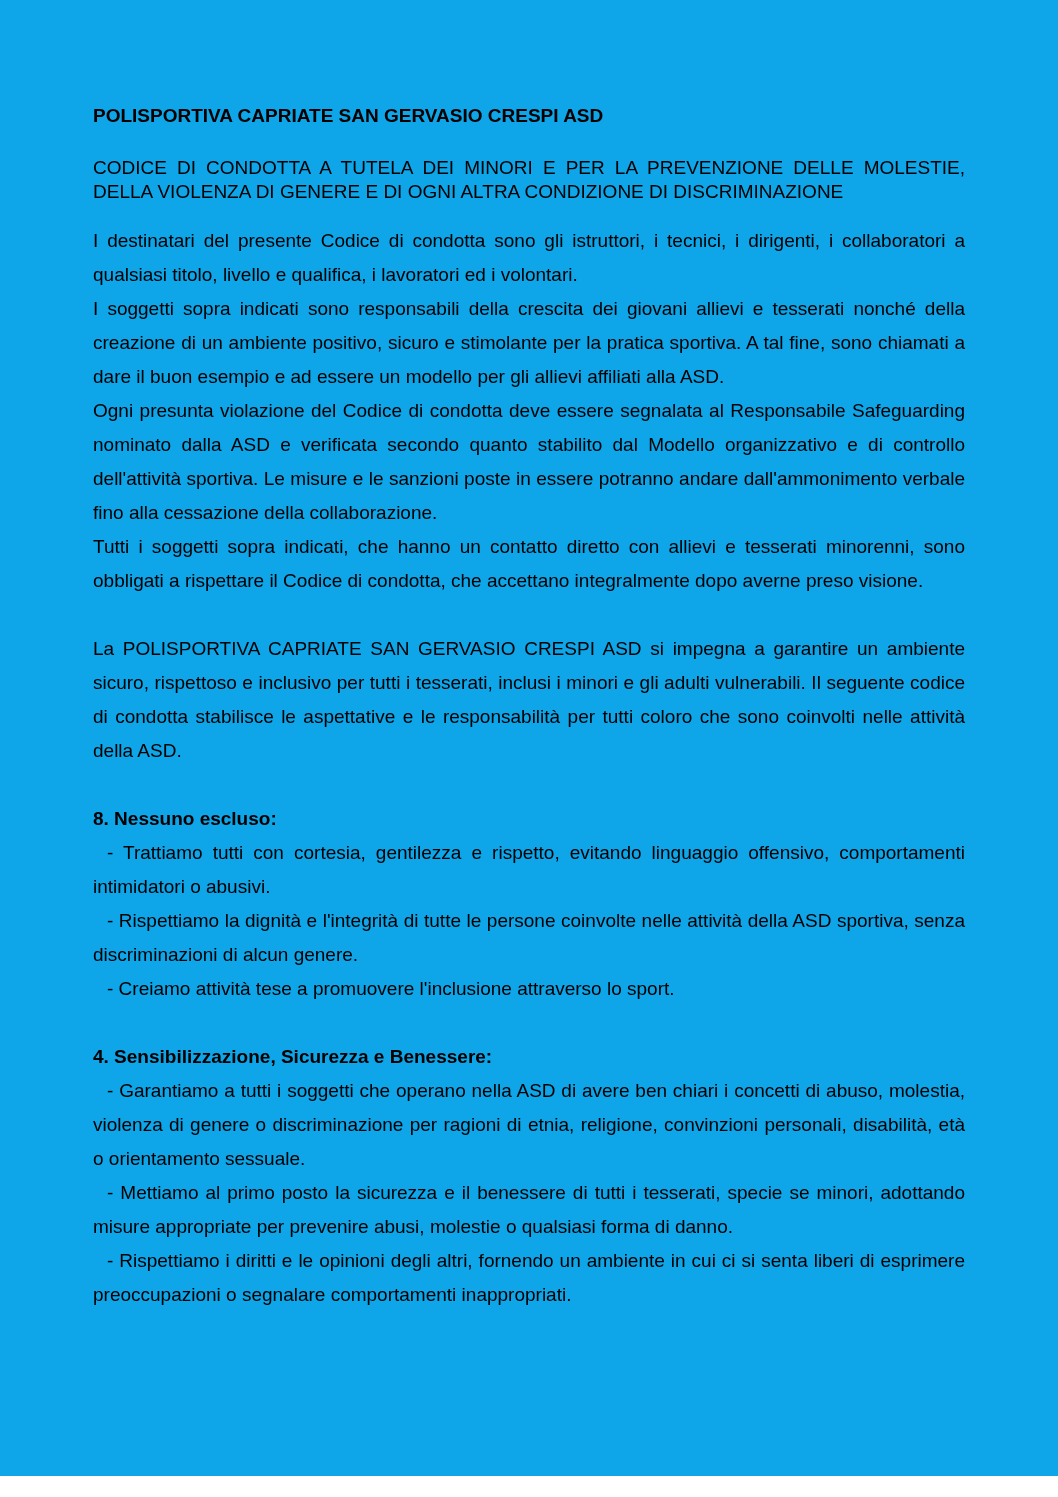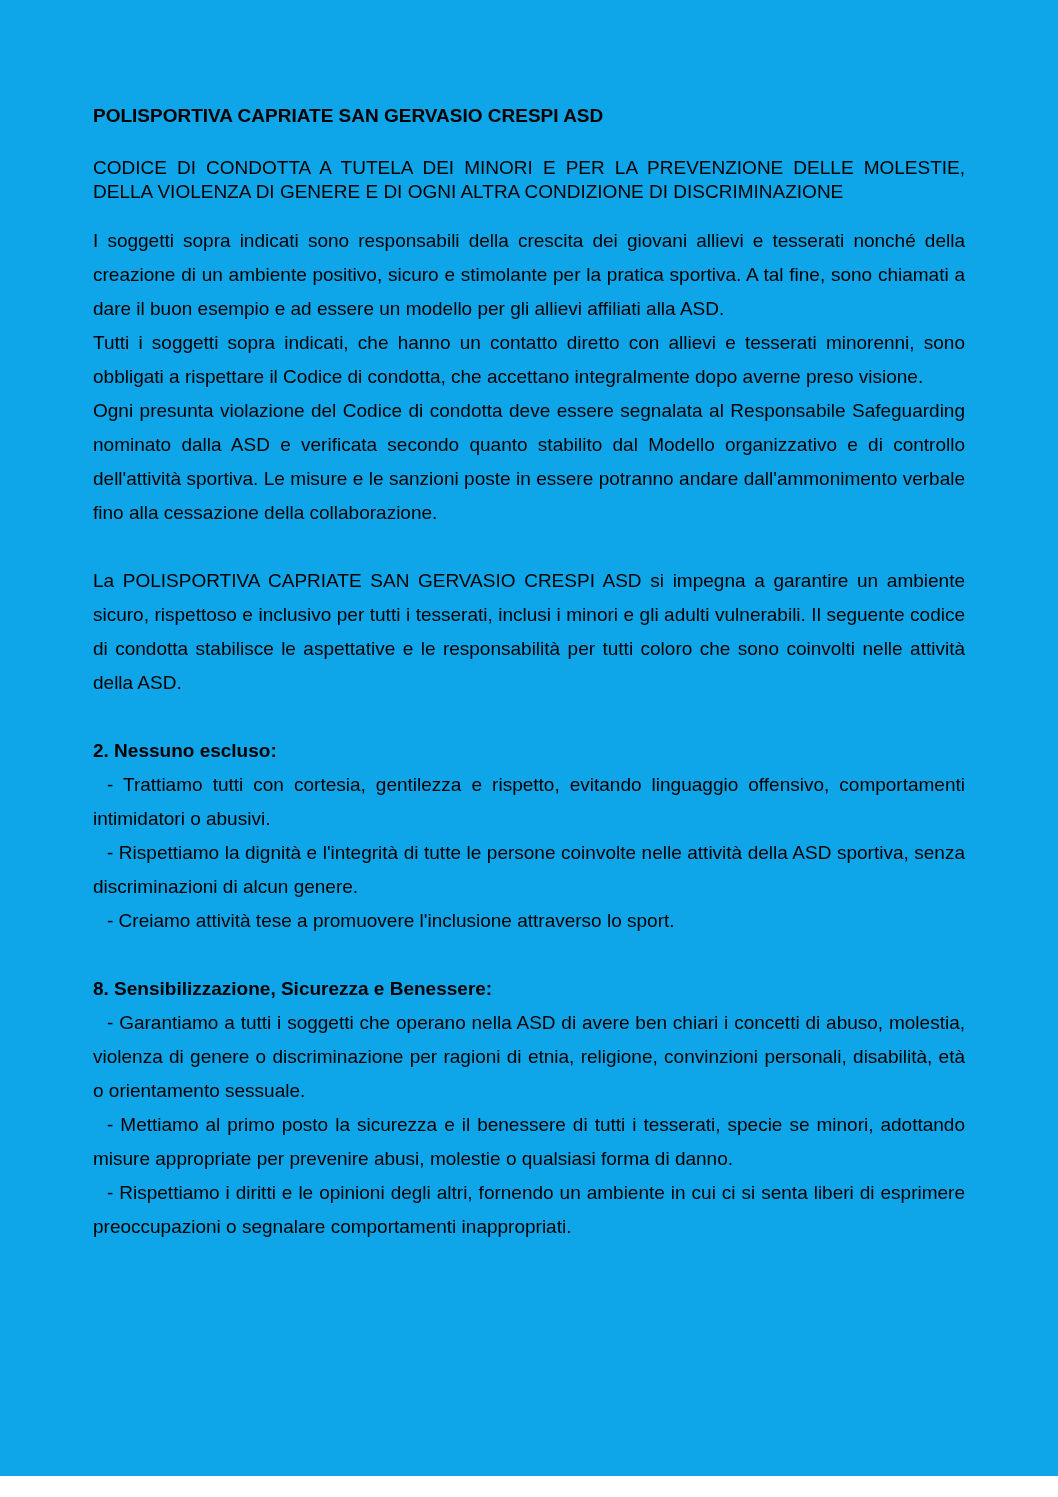--- a/index.html
+++ b/index.html
@@ -61,34 +61,35 @@
 </head>
 <body>
 
 <div class="page">
 
   <p class="doc-title">POLISPORTIVA CAPRIATE SAN GERVASIO CRESPI ASD</p>
 
   <p class="doc-heading">CODICE DI CONDOTTA A TUTELA DEI MINORI E PER LA PREVENZIONE DELLE MOLESTIE, DELLA VIOLENZA DI GENERE E DI OGNI ALTRA CONDIZIONE DI DISCRIMINAZIONE</p>
 
   <div class="intro-block">
+    <p>I destinatari del presente Codice di condotta sono gli istruttori, i tecnici, i dirigenti, i collaboratori a qualsiasi titolo, livello e qualifica, i lavoratori ed i volontari.</p>
     <p>I soggetti sopra indicati sono responsabili della crescita dei giovani allievi e tesserati nonché della creazione di un ambiente positivo, sicuro e stimolante per la pratica sportiva. A tal fine, sono chiamati a dare il buon esempio e ad essere un modello per gli allievi affiliati alla ASD.</p>
+    <p>Ogni presunta violazione del Codice di condotta deve essere segnalata al Responsabile Safeguarding nominato dalla ASD e verificata secondo quanto stabilito dal Modello organizzativo e di controllo dell'attività sportiva. Le misure e le sanzioni poste in essere potranno andare dall'ammonimento verbale fino alla cessazione della collaborazione.</p>
     <p>Tutti i soggetti sopra indicati, che hanno un contatto diretto con allievi e tesserati minorenni, sono obbligati a rispettare il Codice di condotta, che accettano integralmente dopo averne preso visione.</p>
-    <p>Ogni presunta violazione del Codice di condotta deve essere segnalata al Responsabile Safeguarding nominato dalla ASD e verificata secondo quanto stabilito dal Modello organizzativo e di controllo dell'attività sportiva. Le misure e le sanzioni poste in essere potranno andare dall'ammonimento verbale fino alla cessazione della collaborazione.</p>
   </div>
 
   <p class="commitment">La POLISPORTIVA CAPRIATE SAN GERVASIO CRESPI ASD si impegna a garantire un ambiente sicuro, rispettoso e inclusivo per tutti i tesserati, inclusi i minori e gli adulti vulnerabili. Il seguente codice di condotta stabilisce le aspettative e le responsabilità per tutti coloro che sono coinvolti nelle attività della ASD.</p>
 
   <div class="section">
-    <p class="section-heading">2. Nessuno escluso:</p>
+    <p class="section-heading">8. Nessuno escluso:</p>
     <p class="section-item">- Trattiamo tutti con cortesia, gentilezza e rispetto, evitando linguaggio offensivo, comportamenti intimidatori o abusivi.</p>
     <p class="section-item">- Rispettiamo la dignità e l'integrità di tutte le persone coinvolte nelle attività della ASD sportiva, senza discriminazioni di alcun genere.</p>
     <p class="section-item">- Creiamo attività tese a promuovere l'inclusione attraverso lo sport.</p>
   </div>
 
   <div class="section">
-    <p class="section-heading">8. Sensibilizzazione, Sicurezza e Benessere:</p>
+    <p class="section-heading">4. Sensibilizzazione, Sicurezza e Benessere:</p>
     <p class="section-item">- Garantiamo a tutti i soggetti che operano nella ASD di avere ben chiari i concetti di abuso, molestia, violenza di genere o discriminazione per ragioni di etnia, religione, convinzioni personali, disabilità, età o orientamento sessuale.</p>
     <p class="section-item">- Mettiamo al primo posto la sicurezza e il benessere di tutti i tesserati, specie se minori, adottando misure appropriate per prevenire abusi, molestie o qualsiasi forma di danno.</p>
     <p class="section-item">- Rispettiamo i diritti e le opinioni degli altri, fornendo un ambiente in cui ci si senta liberi di esprimere preoccupazioni o segnalare comportamenti inappropriati.</p>
   </div>
 
 </div>
 
 </body></html>

